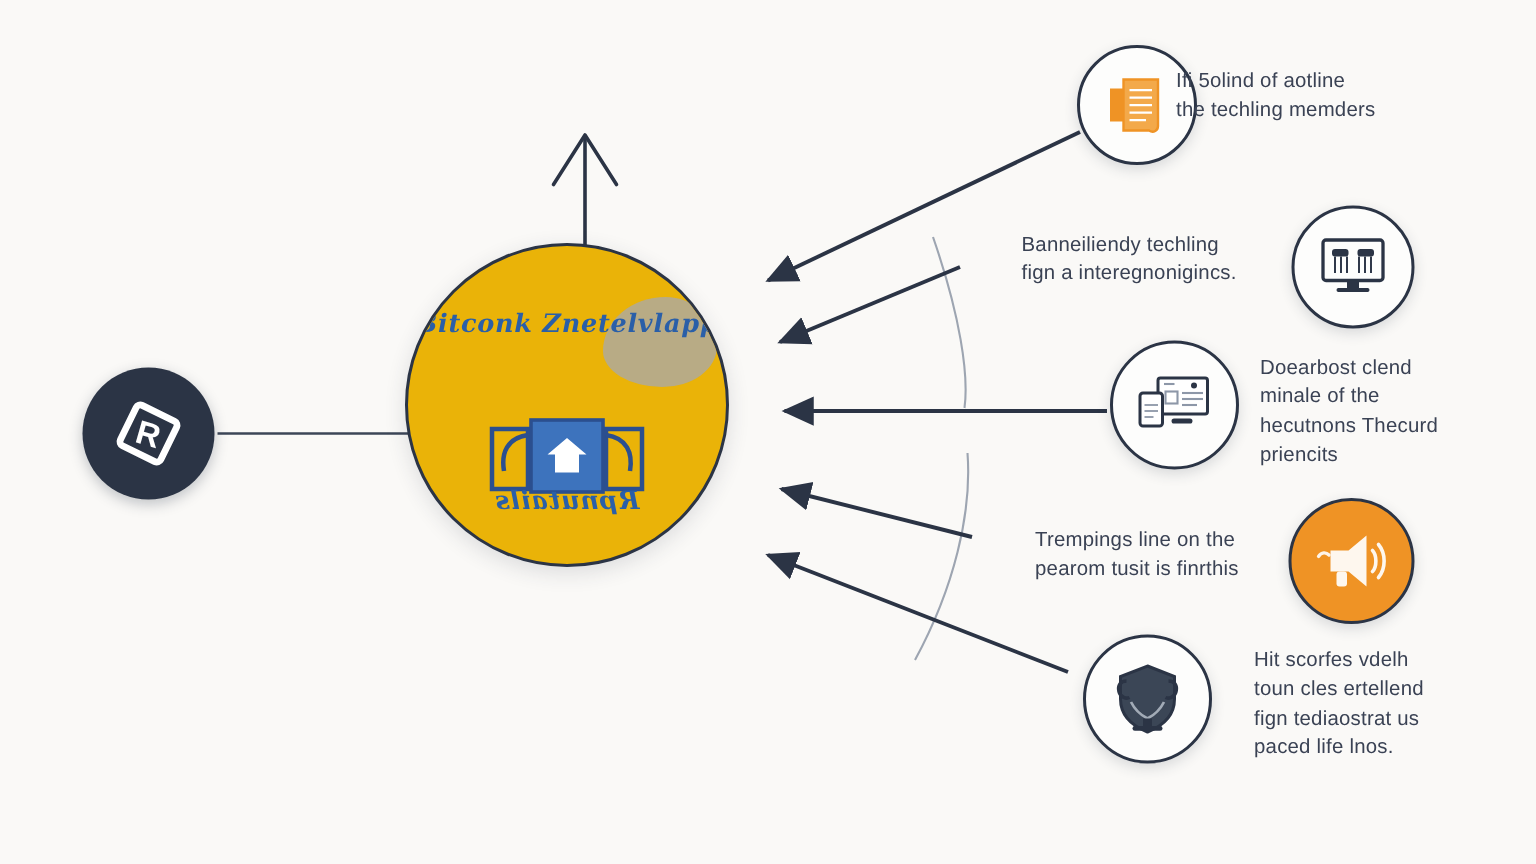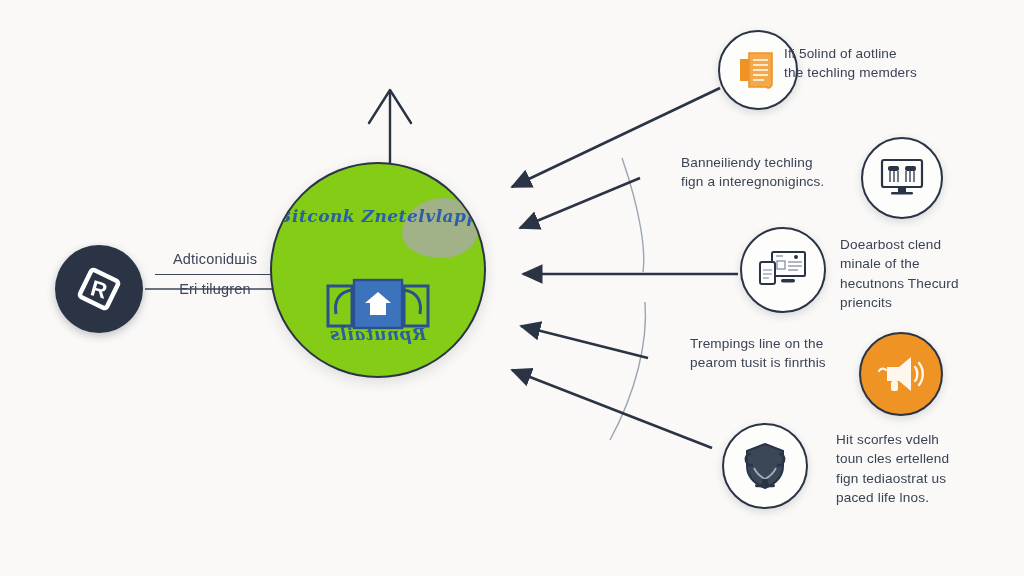--- a/index.html
+++ b/index.html
@@ -34,21 +34,21 @@
     white-space:nowrap;
   }
   .left-label .rule {
     height:1.5px; background:#3c4657; margin:3px 0 4px 0; width:118px;
   }
 
   
   .hub {
     position:absolute; left:270px; top:162px; width:216px; height:216px;
     border-radius:50%;
-    background:#84cc16;
+    background:#eab308;
     border:2.2px solid #2b3445;
     box-shadow:0 4px 14px rgba(40,50,70,.14);
     overflow:hidden;
   }
   .hub .blob {
     position:absolute; right:6px; top:34px; width:76px; height:60px;
     background:#a9a9a9; opacity:.78;
     border-radius:55% 45% 48% 52% / 60% 55% 45% 40%;
     filter:blur(.4px);
   }
@@ -119,25 +119,20 @@
     <line x1="712" y1="448" x2="512" y2="370" stroke="#2b3445" stroke-width="2.6" marker-end="url(#ah)"></line>
   </svg>
 
   <div class="logo-node">
     <svg class="diamond" viewBox="0 0 48 48">
       <rect x="9" y="9" width="30" height="30" rx="3" fill="none" stroke="#ffffff" stroke-width="4.5" transform="rotate(10 24 24)"></rect>
       <text x="24" y="32" font-family="'Liberation Sans', sans-serif" font-size="22" font-weight="bold" fill="#ffffff" text-anchor="middle">R</text>
     </svg>
   </div>
 
-  <div class="left-label">
-    <div class="lbl">Adticonidшis</div>
-    <div class="rule"></div>
-    <div class="lbl">Eri tilugren</div>
-  </div>
 
   <div class="hub">
     <div class="blob"></div>
     <div class="hand-top">Bitconk  Znetelvlapp</div>
     <svg class="hub-icon" width="120" height="66" viewBox="0 0 120 66">
       <path d="M10,18 L34,18 L34,58 L10,58 Z" fill="none" stroke="#2b4f8f" stroke-width="3"></path>
       <path d="M34,22 C20,24 16,34 18,46" fill="none" stroke="#2b4f8f" stroke-width="3"></path>
       <path d="M110,18 L86,18 L86,58 L110,58 Z" fill="none" stroke="#2b4f8f" stroke-width="3"></path>
       <path d="M86,22 C100,24 104,34 102,46" fill="none" stroke="#2b4f8f" stroke-width="3"></path>
       <rect x="36" y="12" width="48" height="48" fill="#3d73bd" stroke="#2b4f8f" stroke-width="2.4"></rect>
@@ -208,21 +203,21 @@
       <rect x="23" y="31" width="14" height="3.4" rx="1.7" fill="#2b3445"></rect>
     </svg>
   </div>
   <div class="node-text ta-left" style="left:840px; top:235px; width:190px;">
     <span class="ln">Doearbost clend</span>
     <span class="ln">minale of the</span>
     <span class="ln">hecutnons Thecurd</span>
     <span class="ln">priencits</span>
   </div>
 
-  <div class="node-text ta-left" style="left:690px; top:334px; width:190px;">
+  <div class="node-text ta-left" style="left:690px; top:350px; width:190px;">
     <span class="ln">Trempings line on the</span>
     <span class="ln">pearom tusit is finrthis</span>
   </div>
   <div class="node filled" style="left:859px; top:332px; width:84px; height:84px;">
     <svg width="52" height="46" viewBox="0 0 52 46">
       <path d="M12,16 L24,16 L36,6 L36,40 L24,30 L12,30 Z" fill="#ffffff" opacity=".92"></path>
       <rect x="16" y="30" width="7" height="10" rx="2" fill="#ffffff" opacity=".92"></rect>
       <g fill="none" stroke="#ffffff" stroke-width="2.4" stroke-linecap="round" opacity=".92">
         <path d="M40,16 C43,19 43,27 40,30"></path>
         <path d="M44,12 C49,18 49,28 44,34"></path>

